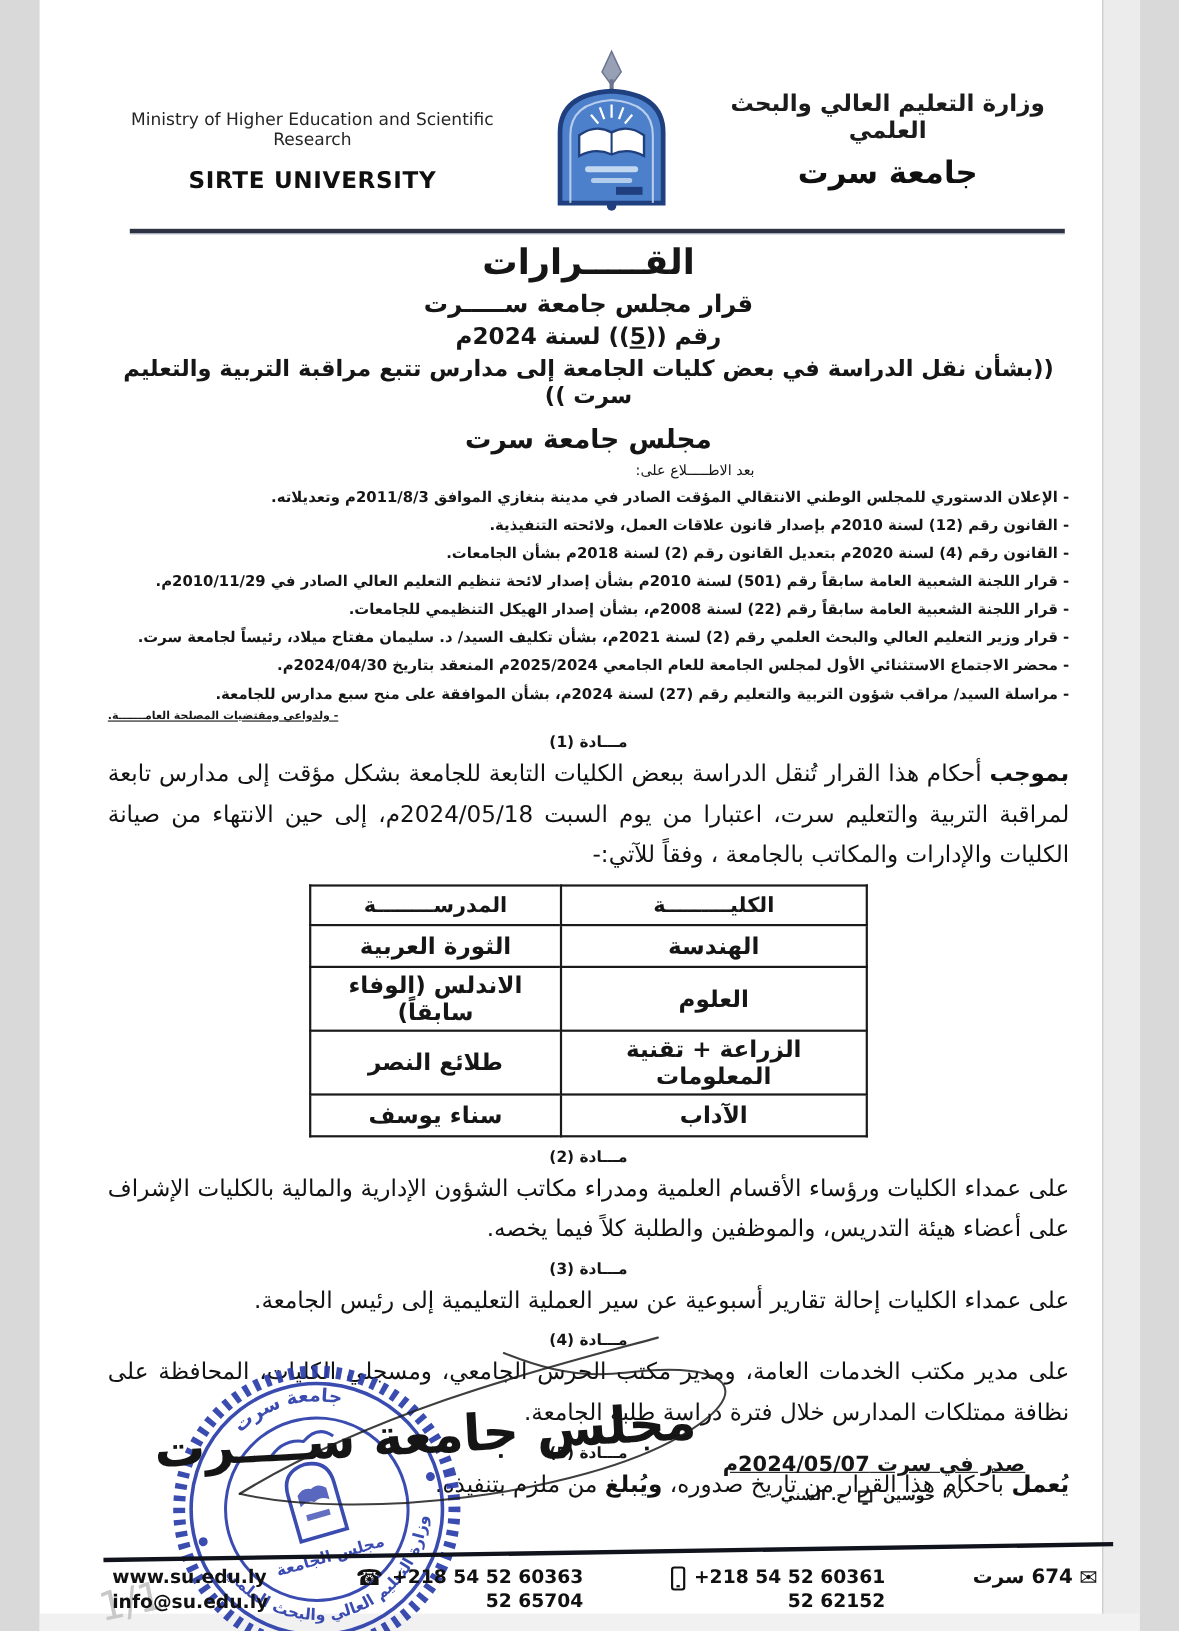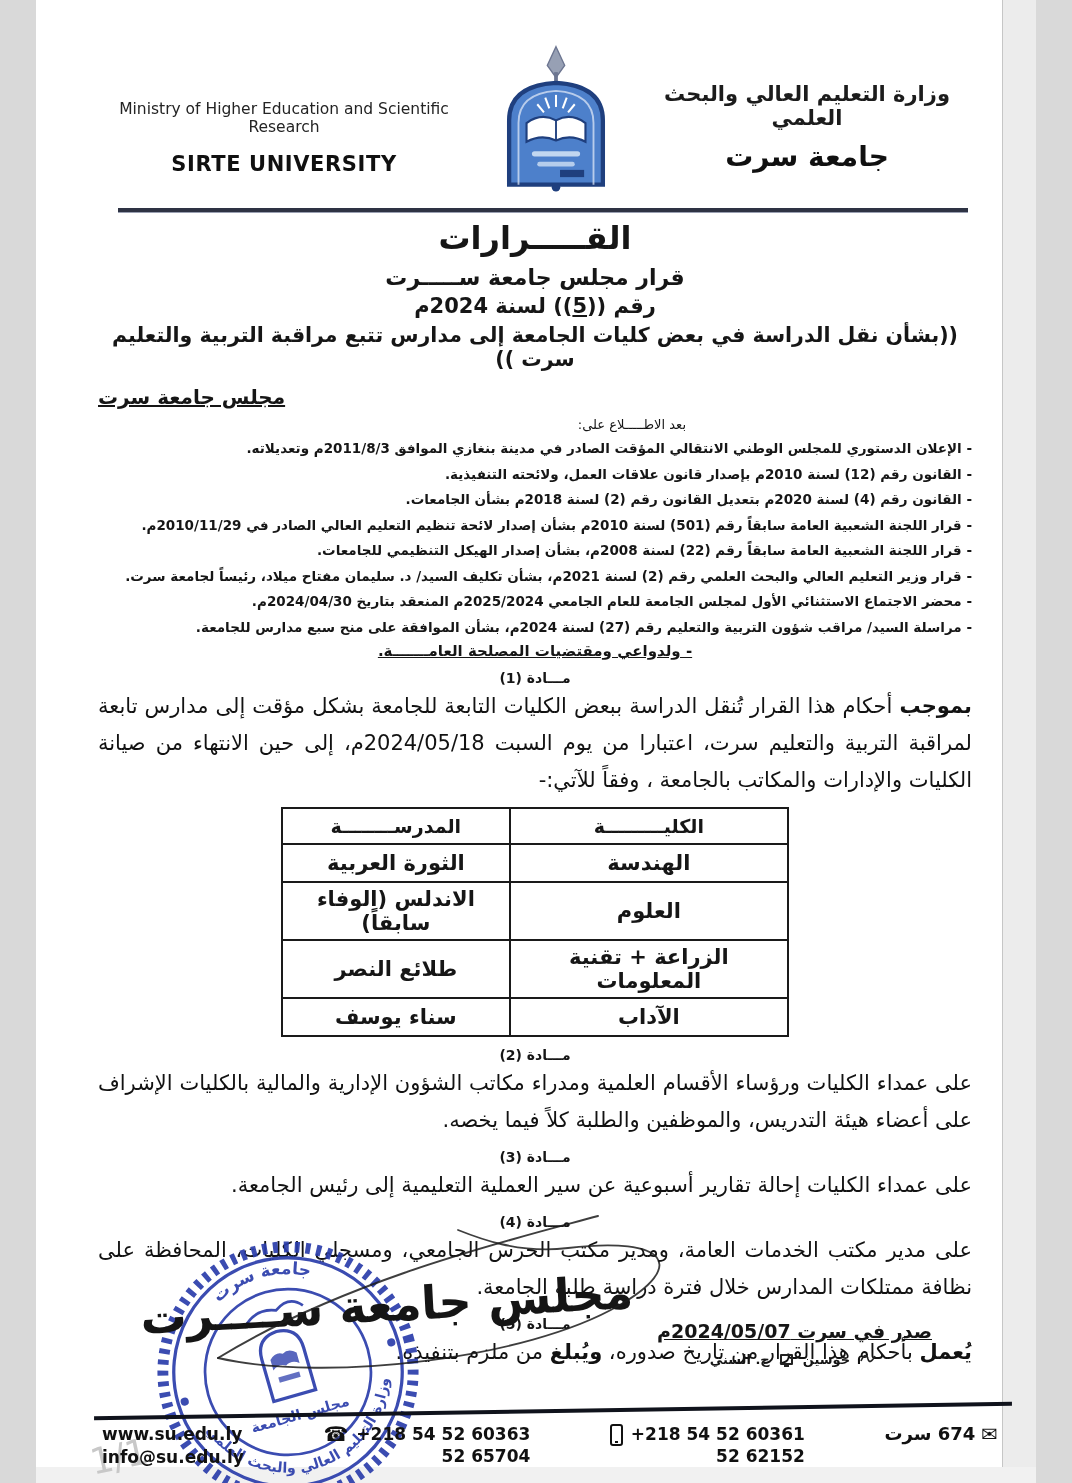--- a/index.html
+++ b/index.html
@@ -26,25 +26,25 @@
   .hdr-ar .l2 { font-size:28px; font-weight:bold; margin-top:10px; color:#101010; }
 
   .rule { border-top:4px solid #2e3344; border-bottom:1.5px solid #9aa0b2; height:3px; margin:2px 4px 0 20px; }
 
   .banner { text-align:center; font-size:32px; font-weight:bold; margin-top:6px; }
   .rtl { direction:rtl; unicode-bidi:plaintext; }
   .t1 { text-align:center; direction:rtl; font-size:22px; font-weight:bold; margin-top:8px; }
   .t2 { text-align:center; direction:rtl; font-size:21px; font-weight:bold; margin-top:4px; }
   .t2 .u { text-decoration:underline; }
   .t3 { text-align:center; direction:rtl; font-size:20.5px; font-weight:bold; margin-top:5px; }
-  .council { direction:rtl; text-align:left; font-size:20px; font-weight:bold; margin-top:14px;text-decoration:underline; }
+  .council { direction:rtl; text-align:center; font-size:24px; font-weight:bold; margin-top:14px; }
   .intro { direction:rtl; text-align:right; font-size:13px; font-weight:normal; padding-right:286px; margin-top:8px; }
   .plist { direction:rtl; text-align:right; list-style:none; margin-top:4px; }
   .plist li { font-size:13.5px; font-weight:bold; line-height:25.5px; }
-  .motive { direction:rtl; text-align:center; font-size:15px; font-weight:bold; text-decoration:underline; margin-top:2px; }
+  .motive { direction:rtl; text-align:left; font-size:10px; font-weight:bold; text-decoration:underline; margin-top:2px; }
   .decided { text-align:center; direction:rtl; font-size:26px; font-weight:bold; text-decoration:underline; margin-top:8px; }
   .madda { text-align:center; direction:rtl; font-size:14px; font-weight:bold; margin-top:8px; line-height:20px; }
   .art { direction:rtl; text-align:right; font-size:21px; line-height:37px; color:#121212; }
   .art .lead { font-weight:bold; }
   .just { text-align:justify; }
 
   table.schools { border-collapse:collapse; margin:8px auto 0; width:508px; direction:rtl; }
   table.schools th, table.schools td {
     border:2.5px solid #1a1a1a; text-align:center; font-weight:bold; padding:4px 6px;margin-left:32px;
   }

